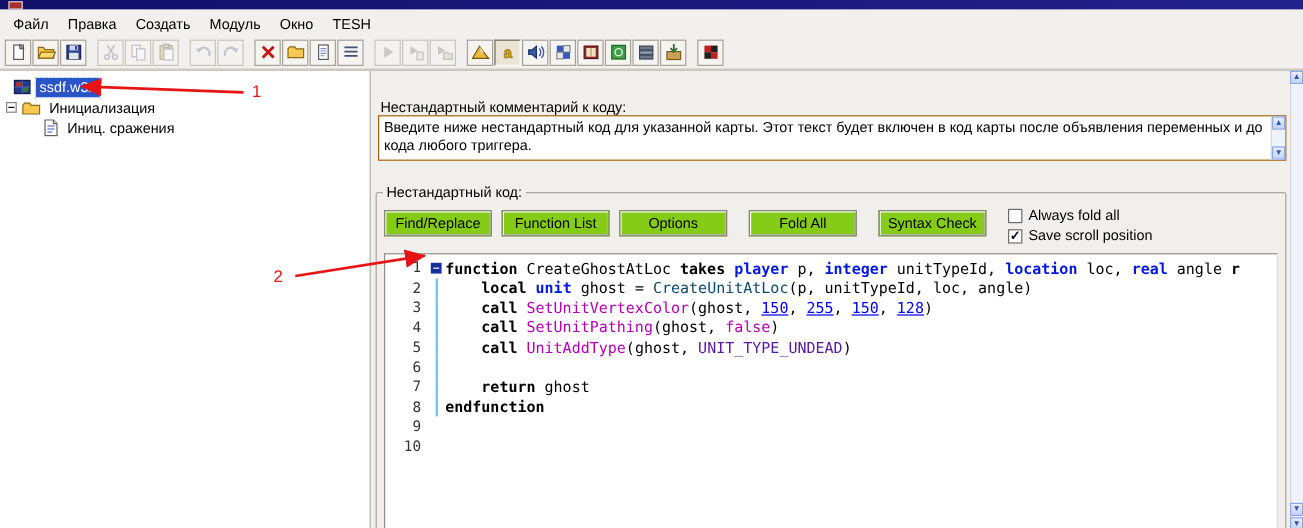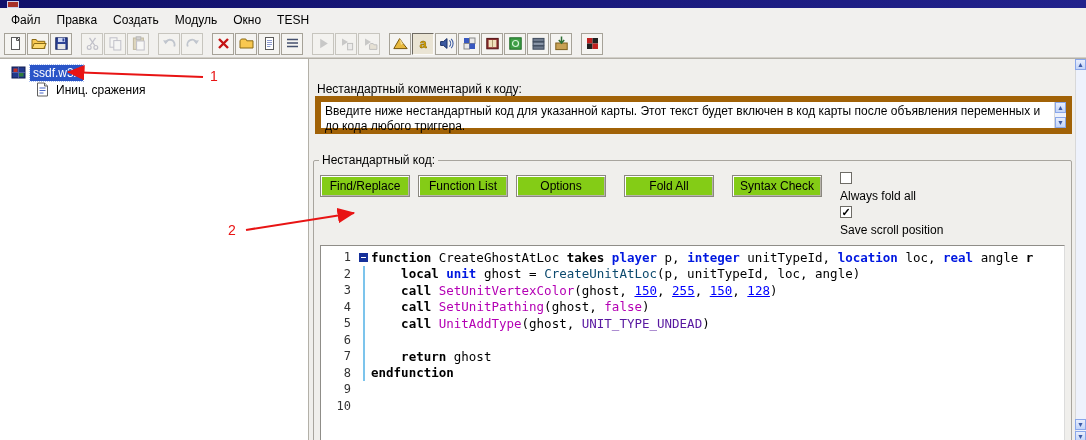--- a/index.html
+++ b/index.html
@@ -33,35 +33,35 @@
   .tree-row.child { padding-left:36px; }
   .tree-icon { display:flex; margin-right:4px; }
   .expand-box { position:relative; width:9px; height:9px; border:1px solid #848484; background:#fff; margin-right:4px; flex:none; }
   .expand-box::after { content:""; position:absolute; left:1px; right:1px; top:3px; height:1px; background:#000; }
   .tree-label { padding:1px 3px; white-space:nowrap; }
   .tree-label.selected { background:#2a55c8; color:#fff; outline:1px dotted #aac0f2; }
 
   
   .right-panel { position:absolute; left:311px; top:0; right:11px; bottom:0; background:#f0efec; }
   .comment-label { position:absolute; left:6px; top:23px; }
-  .comment-box { position:absolute; left:4px; right:3px; top:37px; height:38px; background:#fff; border:6px solid #a16207; }
+  .comment-box { position:absolute; left:4px; right:3px; top:37px; height:38px; background:#fff; border:1px solid #a16207; }
   .comment-text { position:absolute; left:4px; top:2px; right:18px; line-height:15px; }
   .mini-sb { position:absolute; right:0; top:0; bottom:0; width:12px; border-left:1px solid #d8d8d8; background:#eef2fc; }
   .sb-btn { position:absolute; left:0; width:11px; height:11px; background:linear-gradient(#e8eefd,#c2d4f8); border:1px solid #8aa7ea; color:#3a58a6; font-size:7px; line-height:9px; text-align:center; }
   .mini-sb .up { top:0; }
   .mini-sb .down { bottom:0; }
 
   
   .code-group { position:absolute; left:2px; right:3px; top:94px; height:400px; border:1px solid #a8a59e; border-radius:2px; }
   .code-group legend { margin-left:5px; padding:0 3px; font-size:12px; }
   .btn-row { display:flex; align-items:flex-start; margin:8px 6px 0 6px; }
   .push-btn { min-width:90px; height:22px; padding:0 6px; background:#84cc16; border:1px solid #8a877f; box-shadow:inset 1px 1px 0 #fff, inset -1px -1px 0 #b8b4ab; font-family:"Liberation Sans",sans-serif; font-size:12px; color:#000; margin-right:8px; }
   .push-btn:nth-child(4), .push-btn:nth-child(5) { margin-left:10px; }
   .chk-col { display:flex; flex-direction:column; gap:3px; margin-left:10px; margin-top:-3px; }
-  .chk-row { display:flex; align-items:flex-start; gap:5px;flex-direction:column; }
+  .chk-row { display:flex; align-items:flex-end; gap:5px; }
   .chk-box { width:12px; height:12px; background:#fff; border:1px solid #6e6c66; font-size:11px; line-height:10px; text-align:center; flex:none; font-weight:bold; }
 
   
   .code-editor { margin:8px 6px 0 6px; height:330px; background:#fff; border:1px solid; border-color:#8f8d88 #dcdcdc #dcdcdc #8f8d88; overflow:hidden; font-family:"DejaVu Sans Mono", monospace; font-size:12.5px; padding-top:3px; }
   .code-row { display:flex; height:16.5px; align-items:center; }
   .ln { width:36px; flex:none; text-align:right; padding-right:6px; color:#333; font-size:12px; }
   .fold { width:14px; flex:none; height:100%; position:relative; }
   .fold-box { position:absolute; left:2px; top:4px; width:9px; height:9px; background:#16309a; }
   .fold-box::after { content:""; position:absolute; left:2px; top:4px; width:5px; height:1px; background:#fff; }
   .fold-line { position:absolute; left:6px; top:0; width:2px; height:100%; background:#7cc4ec; }
@@ -313,20 +313,29 @@
       <div class="tree-row root">
         <span class="tree-icon">
           <svg width="15" height="15">
               <rect x="1" y="2" width="13" height="11" fill="#223a8c" stroke="#101c50"></rect>
               <rect x="2.5" y="3.5" width="4" height="3.5" fill="#c03028"></rect>
               <rect x="8" y="8" width="4.5" height="3.5" fill="#2f7a3a"></rect>
               <path d="M1 7.5 h13 M7.5 2 v11" stroke="#5a6ab0" stroke-width="0.8"></path>
             </svg>
         </span>
         <span class="tree-label selected">ssdf.w3x</span>
+      </div>
+      <div class="tree-row folder">
+        <span class="expand-box"></span>
+        <span class="tree-icon">
+          <svg width="16" height="13">
+              <path d="M1 12 V4.8 l1.4-1.8 h4.4 l1 1.8 H15 V12 z" fill="#f8c850" stroke="#8a6a14"></path>
+            </svg>
+        </span>
+        <span class="tree-label">Инициализация</span>
       </div>
       <div class="tree-row child">
         <span class="tree-icon">
           <svg width="13" height="15">
               <path d="M1.5 1 h7 l3 3 v10 h-10 z" fill="#fff" stroke="#606060"></path>
               <path d="M8.5 1 v3 h3" fill="#d8d8d8" stroke="#606060"></path>
               <path d="M3.5 6 h6 M3.5 8.5 h6 M3.5 11 h4" stroke="#3858c0" stroke-width="0.9"></path>
             </svg>
         </span>
         <span class="tree-label">Иниц. сражения</span>

